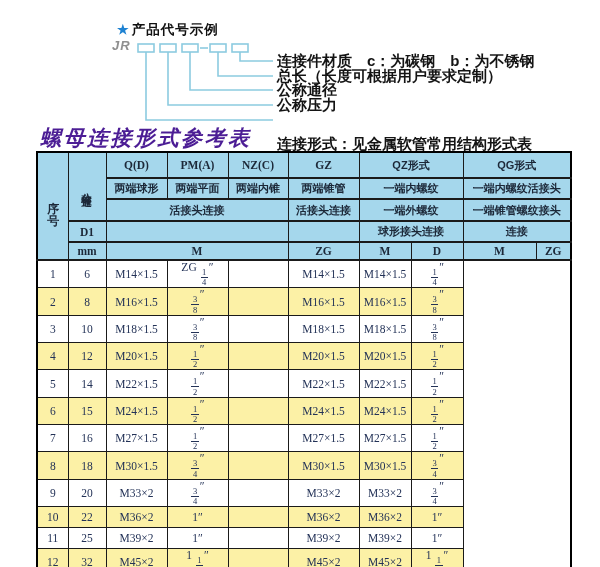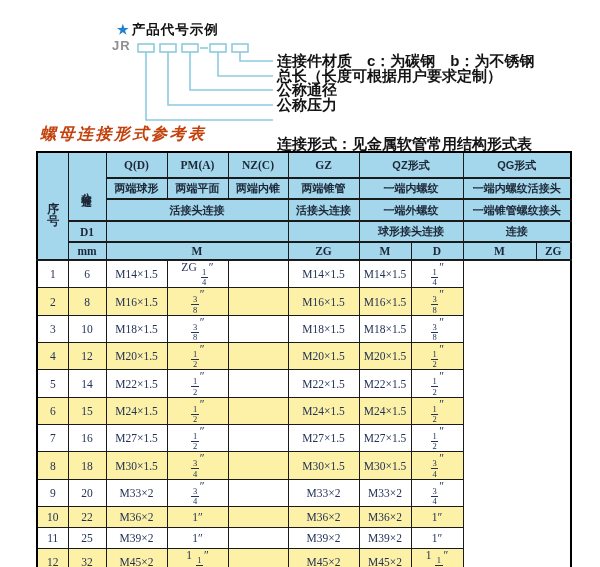--- a/index.html
+++ b/index.html
@@ -21,34 +21,34 @@
   
   .diagram{position:absolute;left:0;top:0;width:528px;height:130px;}
   .diagram svg{position:absolute;left:0;top:0;}
   .diag-heading{
     position:absolute;left:117px;top:21px;
     font-size:13.5px;font-weight:bold;color:#111;letter-spacing:1px;white-space:nowrap;
   }
   .diag-heading .star{color:var(--star_blue,#1e82d2);margin-right:2px;font-size:13px;}
   .jr{
     position:absolute;left:112px;top:38px;
-    font-size:13px;font-weight:bold;color:#8f8f8f;letter-spacing:1px;
+    font-size:13px;font-weight:bold;color:#8f8f8f;letter-spacing:1px;font-style:italic;
   }
   .callout-label{
     position:absolute;left:277px;
     font-size:15px;font-weight:bold;color:#141414;
     line-height:14px;white-space:nowrap;
   }
   .lbl-0{top:54px;} .lbl-1{top:69px;} .lbl-2{top:83px;} .lbl-3{top:98px;} .lbl-4{top:113px;margin-top:24px;}
 
   
   .table-title{
     position:absolute;left:40px;top:124px;
     font-family:"Liberation Serif",serif;font-style:italic;
-    font-size:16px;font-weight:bold;color:#c2410c;letter-spacing:2.5px;white-space:nowrap;
+    font-size:21px;font-weight:bold;color:#4c1d95;letter-spacing:2.5px;white-space:nowrap;
   }
 
   
   .tbl-wrap{position:absolute;left:36px;top:151px;}
   table{
     border-collapse:collapse;table-layout:fixed;width:534px;
     border:2px solid #000;
   }
   th,td{
     border:1px solid var(--line_dark,#1a1a1a);

